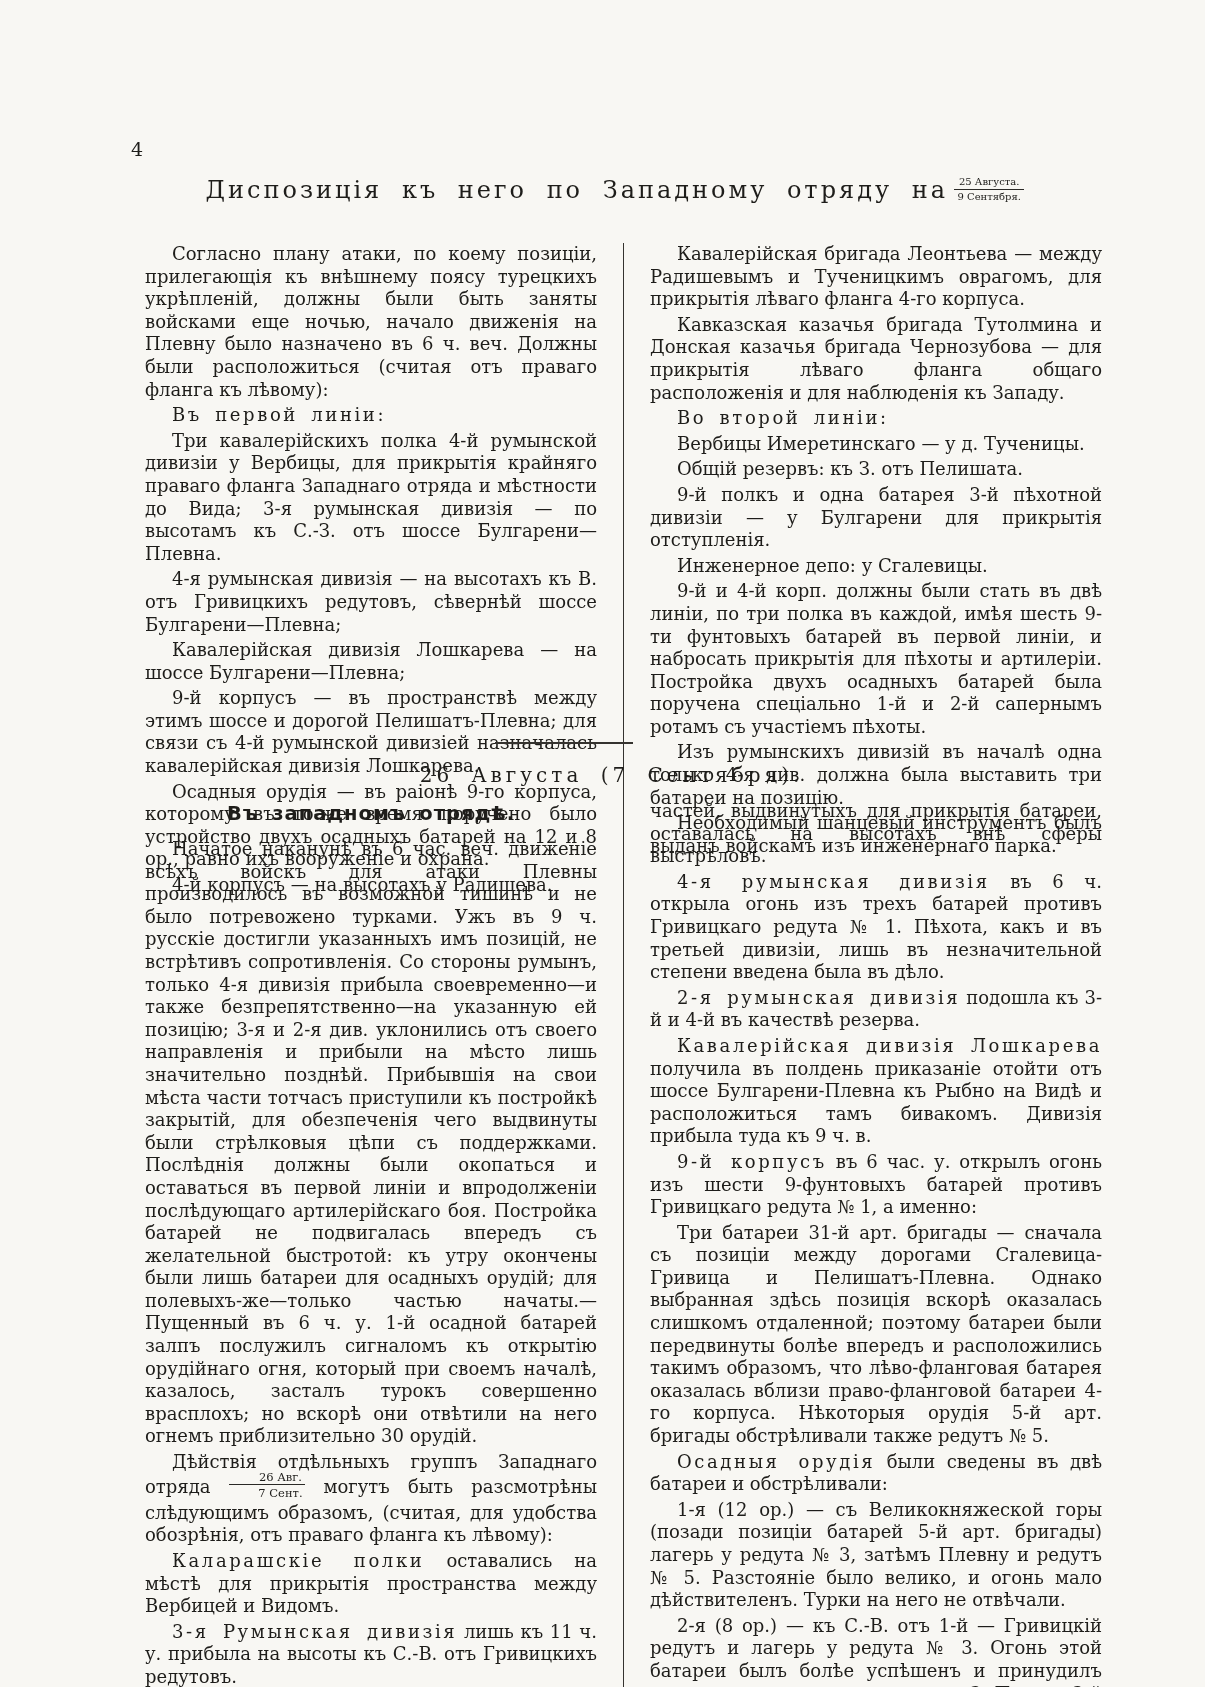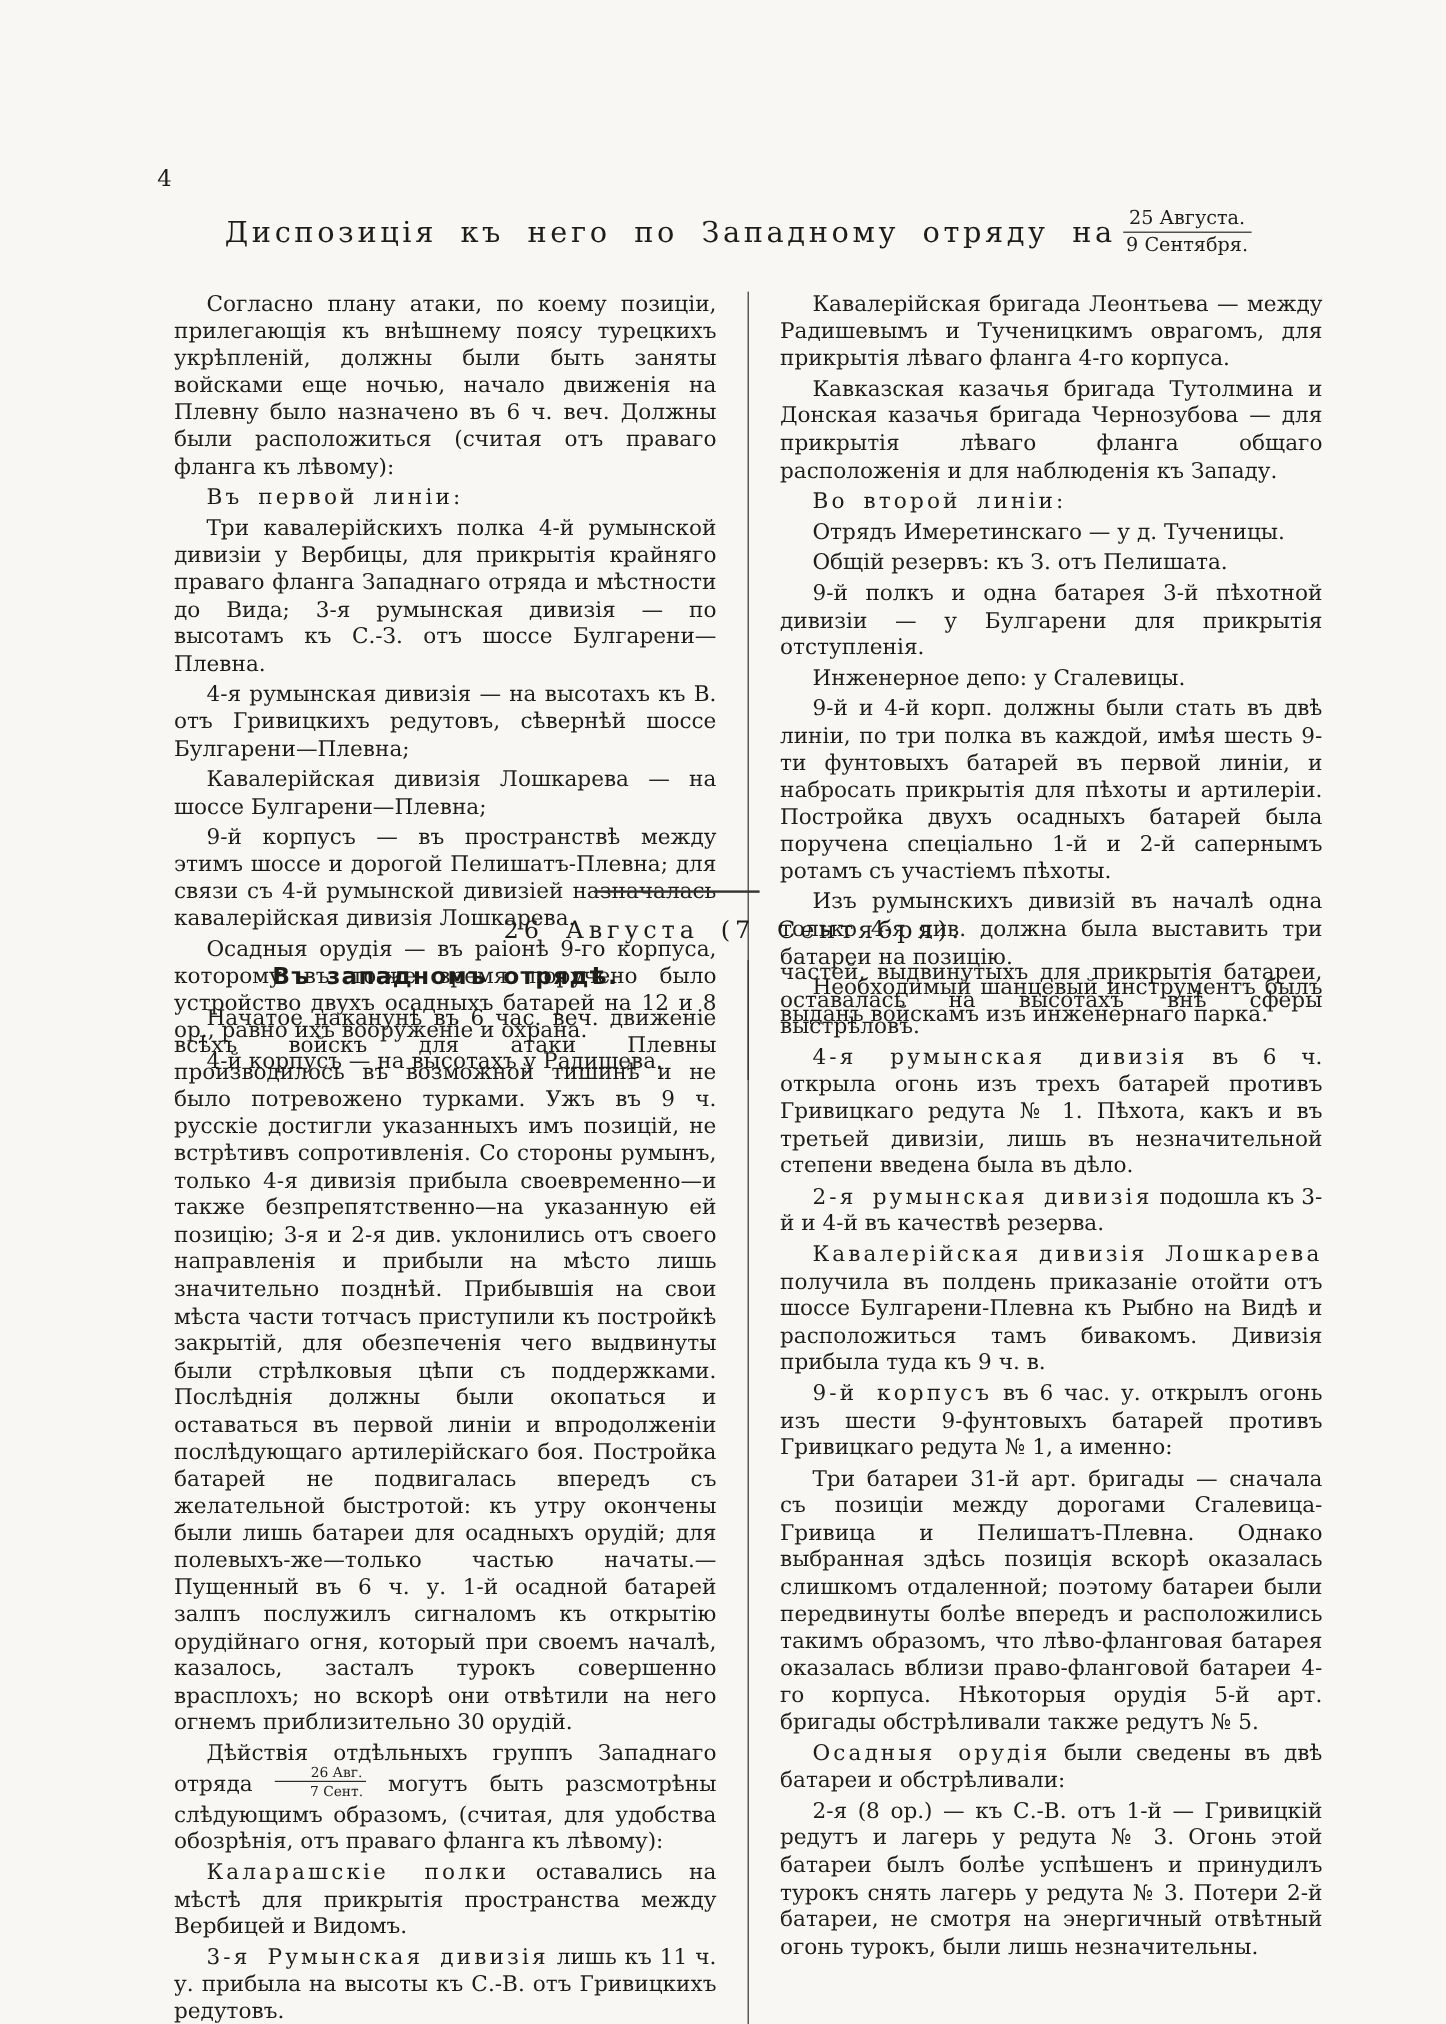--- a/index.html
+++ b/index.html
@@ -21,21 +21,21 @@
     margin:0;text-align:center;
     font-size:24px;font-weight:normal;
     letter-spacing:3px;word-spacing:9px;
     white-space:nowrap;
   }
   .frac{
     display:inline-block;vertical-align:middle;
     text-align:center;letter-spacing:0;word-spacing:0;
     line-height:1.05;
   }
-  .doc-title .frac{font-size:16px;margin-left:6px;transform:translateY(-2px);}
+  .doc-title .frac{font-size:10px;margin-left:6px;transform:translateY(-2px);}
   .frac .frac-top{display:block;border-bottom:1.6px solid #2a2926;padding:0 5px 2px;}
   .frac .frac-bot{display:block;padding-top:2px;}
   .inline-frac{font-size:11.5px;vertical-align:middle;transform:translateY(-3px);}
   .inline-frac .frac-top{border-bottom:1.2px solid #2a2926;padding:0 3px 1px;}
 
   .columns{
     position:absolute;left:145px;width:957px;
     display:flex;align-items:stretch;
   }
   .columns.section1{top:243px;}
@@ -91,21 +91,21 @@
         <p class="para">Осадныя орудія — въ раіонѣ 9-го корпуса, которому въ то-же время поручено было устройство двухъ осадныхъ батарей на 12 и 8 ор., равно ихъ вооруженіе и охрана.</p>
         <p class="para">4-й корпусъ — на высотахъ у Радишева.</p>
       </div>
     <div class="col-gap">
       <div class="col-rule"></div>
     </div>
     <div class="col">
         <p class="para">Кавалерійская бригада Леонтьева — между Радишевымъ и Тученицкимъ оврагомъ, для прикрытія лѣваго фланга 4-го корпуса.</p>
         <p class="para">Кавказская казачья бригада Тутолмина и Донская казачья бригада Чернозубова — для прикрытія лѣваго фланга общаго расположенія и для наблюденія къ Западу.</p>
         <p class="para"><span class="spaced">Во второй линіи:</span></p>
-        <p class="para">Отрядъ Имеретинскаго — у д. Тученицы.</p>
+        <p class="para">Вербицы Имеретинскаго — у д. Тученицы.</p>
         <p class="para">Общій резервъ: къ З. отъ Пелишата.</p>
         <p class="para">9-й полкъ и одна батарея 3-й пѣхотной дивизіи — у Булгарени для прикрытія отступленія.</p>
         <p class="para">Инженерное депо: у Сгалевицы.</p>
         <p class="para">9-й и 4-й корп. должны были стать въ двѣ линіи, по три полка въ каждой, имѣя шесть 9-ти фунтовыхъ батарей въ первой линіи, и набросать прикрытія для пѣхоты и артилеріи. Постройка двухъ осадныхъ батарей была поручена спеціально 1-й и 2-й сапернымъ ротамъ съ участіемъ пѣхоты.</p>
         <p class="para">Изъ румынскихъ дивизій въ началѣ одна только 4-я див. должна была выставить три батареи на позицію.</p>
         <p class="para">Необходимый шанцевый инструментъ былъ выданъ войскамъ изъ инженернаго парка.</p>
       </div>
   </div>
 
   <div class="mid-rule"></div>
@@ -126,17 +126,18 @@
       <div class="col-rule"></div>
     </div>
     <div class="col">
         <p class="para noindent">частей, выдвинутыхъ для прикрытія батареи, оставалась на высотахъ внѣ сферы выстрѣловъ.</p>
         <p class="para"><span class="spaced">4-я румынская дивизія</span> въ 6 ч. открыла огонь изъ трехъ батарей противъ Гривицкаго редута № 1. Пѣхота, какъ и въ третьей дивизіи, лишь въ незначительной степени введена была въ дѣло.</p>
         <p class="para"><span class="spaced">2-я румынская дивизія</span> подошла къ 3-й и 4-й въ качествѣ резерва.</p>
         <p class="para"><span class="spaced">Кавалерійская дивизія Лошкарева</span> получила въ полдень приказаніе отойти отъ шоссе Булгарени-Плевна къ Рыбно на Видѣ и расположиться тамъ бивакомъ. Дивизія прибыла туда къ 9 ч. в.</p>
         <p class="para"><span class="spaced">9-й корпусъ</span> въ 6 час. у. открылъ огонь изъ шести 9-фунтовыхъ батарей противъ Гривицкаго редута № 1, а именно:</p>
         <p class="para">Три батареи 31-й арт. бригады — сначала съ позиціи между дорогами Сгалевица-Гривица и Пелишатъ-Плевна. Однако выбранная здѣсь позиція вскорѣ оказалась слишкомъ отдаленной; поэтому батареи были передвинуты болѣе впередъ и расположились такимъ образомъ, что лѣво-фланговая батарея оказалась вблизи право-фланговой батареи 4-го корпуса. Нѣкоторыя орудія 5-й арт. бригады обстрѣливали также редутъ № 5.</p>
         <p class="para"><span class="spaced">Осадныя орудія</span> были сведены въ двѣ батареи и обстрѣливали:</p>
+        <p class="para">1-я (12 ор.) — съ Великокняжеской горы (позади позиціи батарей 5-й арт. бригады) лагерь у редута № 3, затѣмъ Плевну и редутъ № 5. Разстояніе было велико, и огонь мало дѣйствителенъ. Турки на него не отвѣчали.</p>
         <p class="para">2-я (8 ор.) — къ С.-В. отъ 1-й — Гривицкій редутъ и лагерь у редута № 3. Огонь этой батареи былъ болѣе успѣшенъ и принудилъ турокъ снять лагерь у редута № 3. Потери 2-й батареи, не смотря на энергичный отвѣтный огонь турокъ, были лишь незначительны.</p>
       </div>
   </div>
 
 </div>
 
 </body></html>

